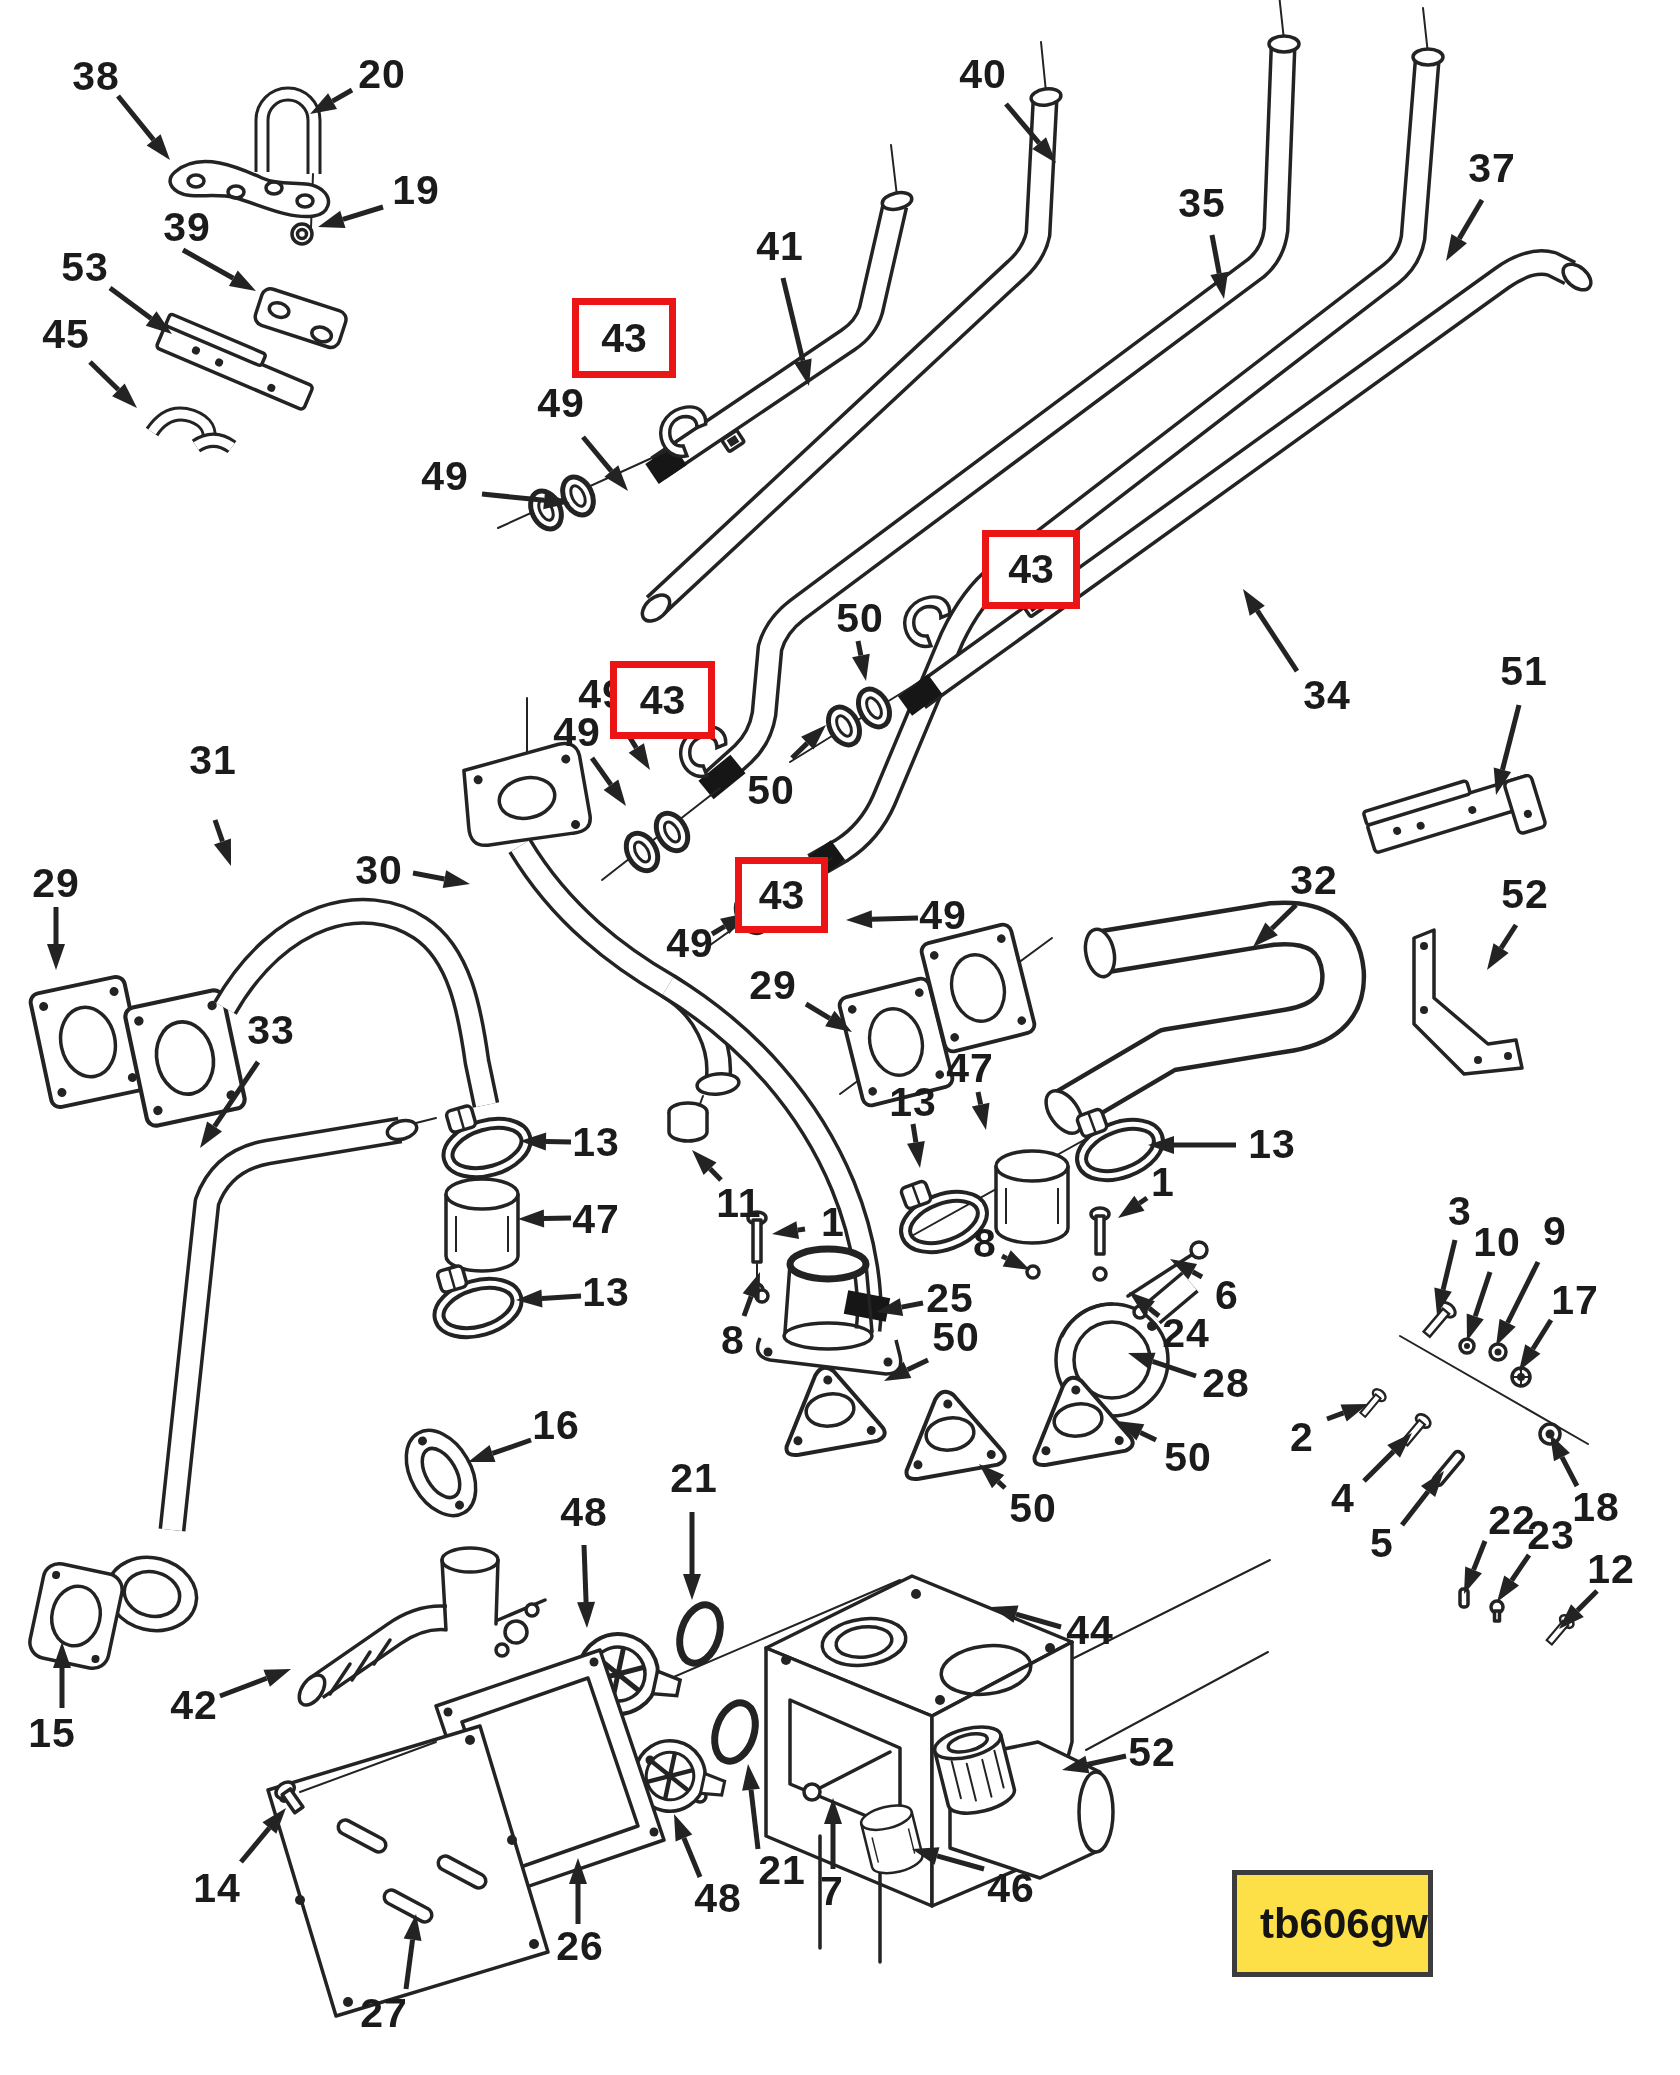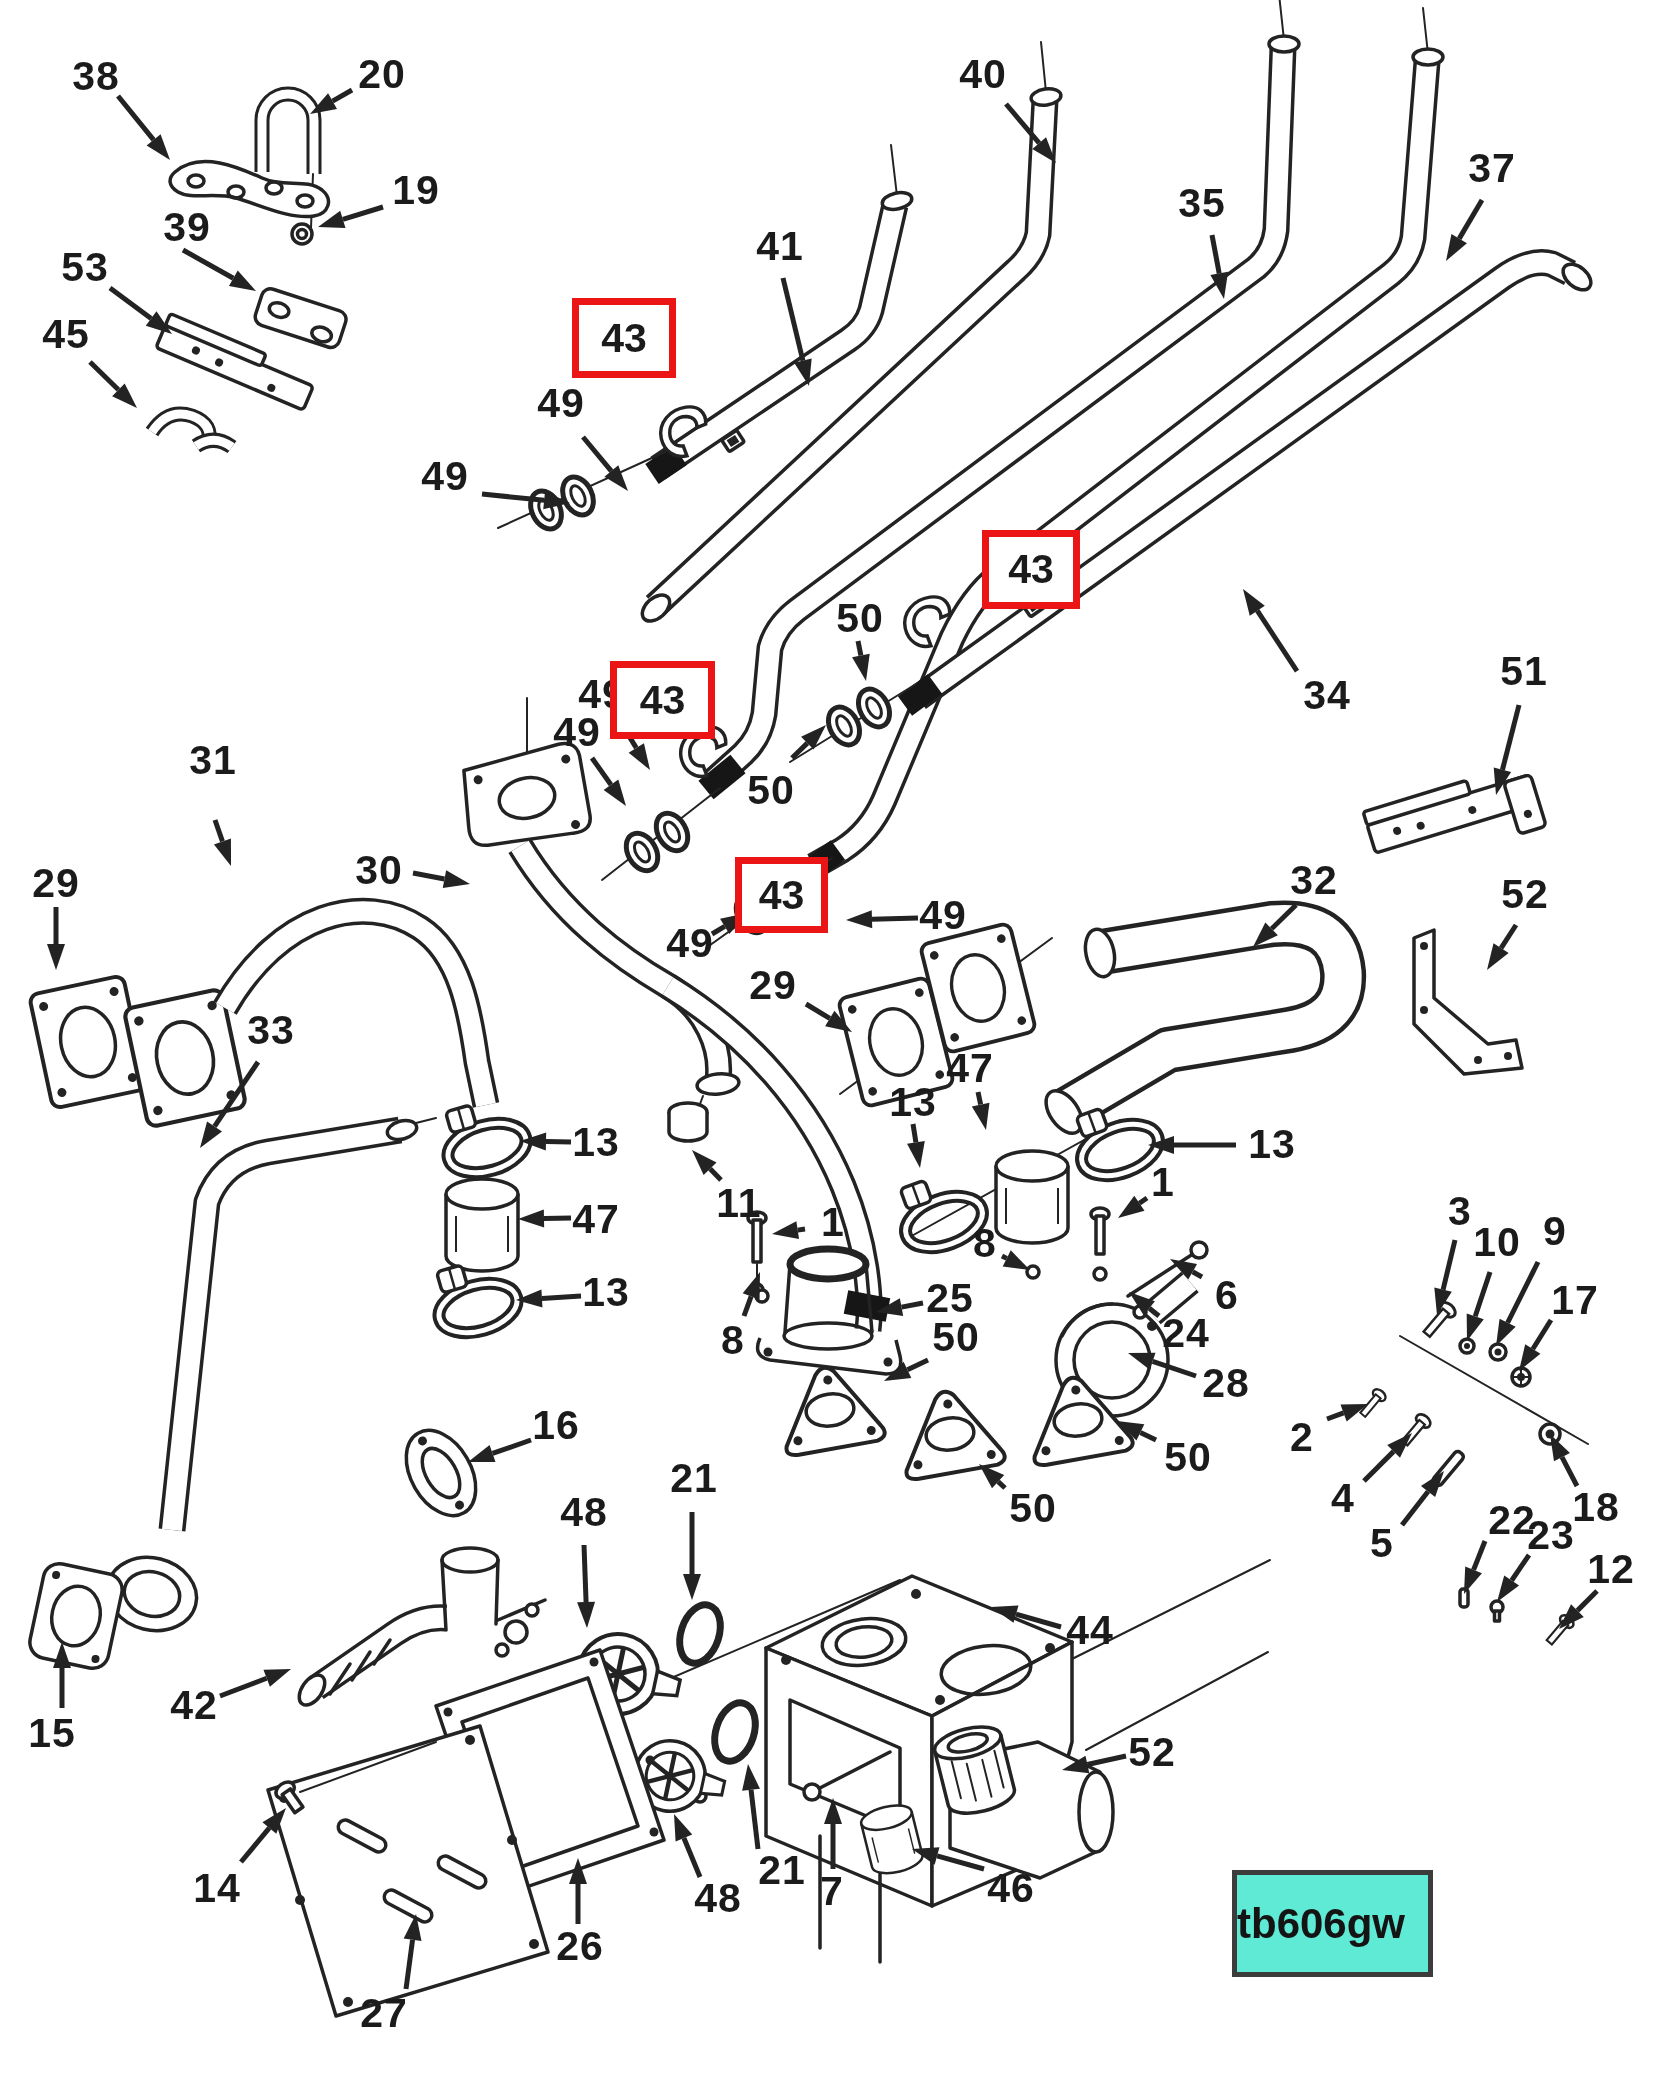--- a/index.html
+++ b/index.html
@@ -3,22 +3,22 @@
 <meta charset="utf-8">
 <style>
   html,body{margin:0;padding:0;background:#ffffff;}
   #stage{position:relative;width:1680px;height:2075px;background:#ffffff;overflow:hidden;
          font-family:"Liberation Sans","DejaVu Sans",sans-serif;}
   #art,#arrow-svg{position:absolute;left:0;top:0;width:1680px;height:2075px;}
   .callout{position:absolute;transform:translate(-50%,-50%);font-weight:bold;font-size:41px;
            color:#1b1b1b;letter-spacing:1px;white-space:nowrap;line-height:1;}
   .hibox{position:absolute;background:#ffffff;display:flex;align-items:center;justify-content:center;
          font-weight:bold;font-size:41px;color:#1b1b1b;margin-top:32px;}
-  #figcode{position:absolute;display:flex;align-items:center;justify-content:flex-start;
-           background:#5eead4;font-weight:bold;font-size:42px;color:#141414;}
+  #figcode{position:absolute;display:flex;align-items:center;justify-content:flex-end;
+           background:#fde047;font-weight:bold;font-size:42px;color:#141414;}
   
   .po{fill:none;stroke:#232323;stroke-width:27;stroke-linejoin:round;stroke-linecap:butt;}
   .pi{fill:none;stroke:#ffffff;stroke-width:20;stroke-linejoin:round;stroke-linecap:butt;}
   .po4{fill:none;stroke:#232323;stroke-width:46;stroke-linejoin:round;}
   .pi4{fill:none;stroke:#ffffff;stroke-width:37;stroke-linejoin:round;}
   .pot{fill:none;stroke:#232323;stroke-width:15;stroke-linejoin:round;}
   .pit{fill:none;stroke:#ffffff;stroke-width:9;stroke-linejoin:round;}
   .ln{fill:none;stroke:#232323;stroke-width:3.5;stroke-linejoin:round;stroke-linecap:round;}
   .ln2{fill:none;stroke:#232323;stroke-width:2;stroke-linecap:round;}
   .wfill{fill:#ffffff;stroke:#232323;stroke-width:3.5;stroke-linejoin:round;}

